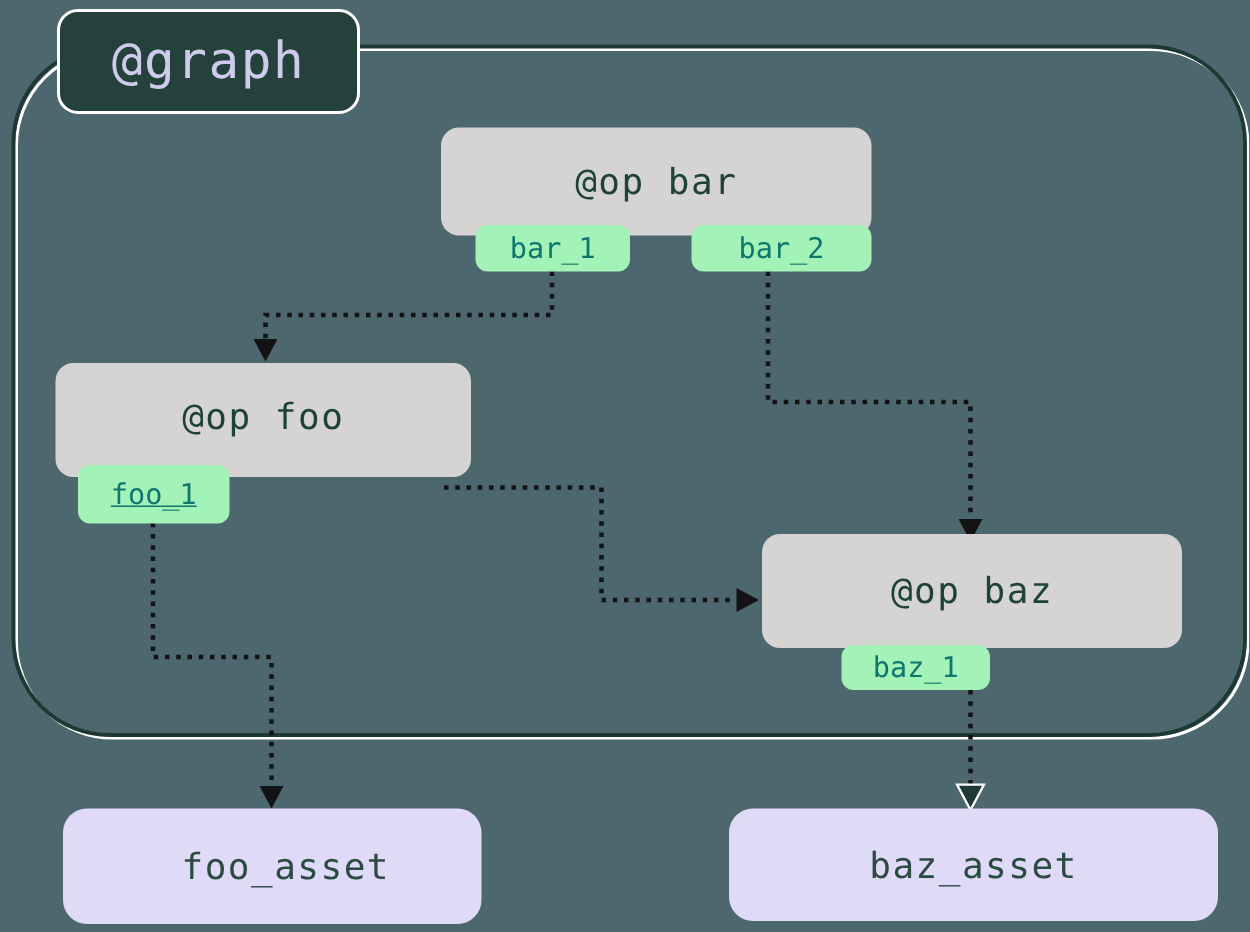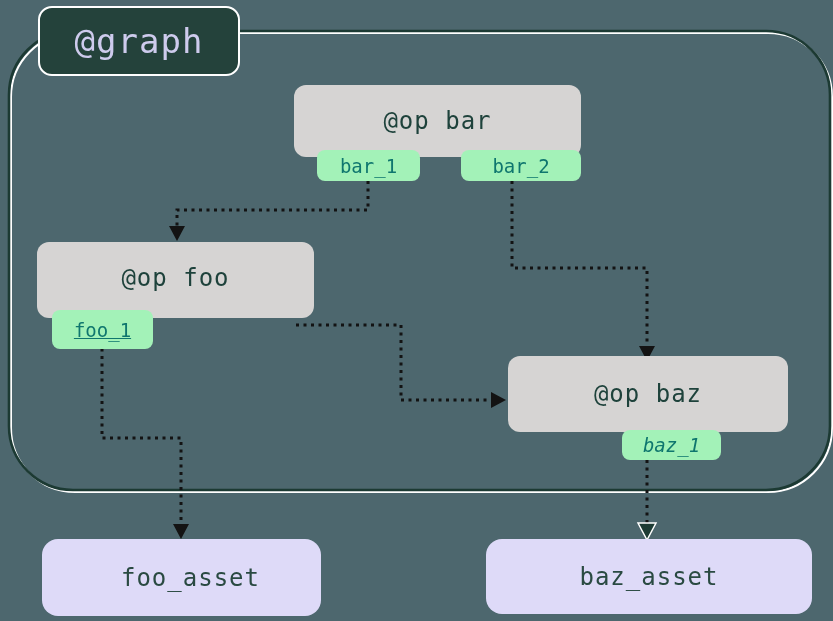--- a/index.html
+++ b/index.html
@@ -28,21 +28,21 @@
   .op-baz .op-title{margin-top:24px;}
   .tab{
     position:absolute;box-sizing:border-box;z-index:4;
     background:#a3f2b8;border-radius:8px;color:#0f766e;
     font-size:19px;display:flex;align-items:center;justify-content:center;
   }
   .tab-bar1{left:317px;top:150px;width:103px;height:31px;}
   .tab-bar2{left:461px;top:150px;width:120px;height:31px;}
   .tab-foo1{left:52px;top:310px;width:101px;height:39px;text-decoration:underline;}
   .tab-foo2{left:196px;top:310px;width:100px;height:31px;}
-  .tab-baz1{left:622px;top:430px;width:99px;height:30px;font-style:italic;}
+  .tab-baz1{left:561px;top:430px;width:99px;height:30px;}
   .asset{
     background:#dedaf8;border-radius:16px;color:#2a4a42;
     font-size:24px;letter-spacing:1px;z-index:3;
   }
   .asset-foo{left:42px;top:539px;width:279px;height:77px;padding-left:18px;}
   .asset-baz{left:486px;top:539px;width:326px;height:75px;}
 </style>
 </head>
 <body>
 

